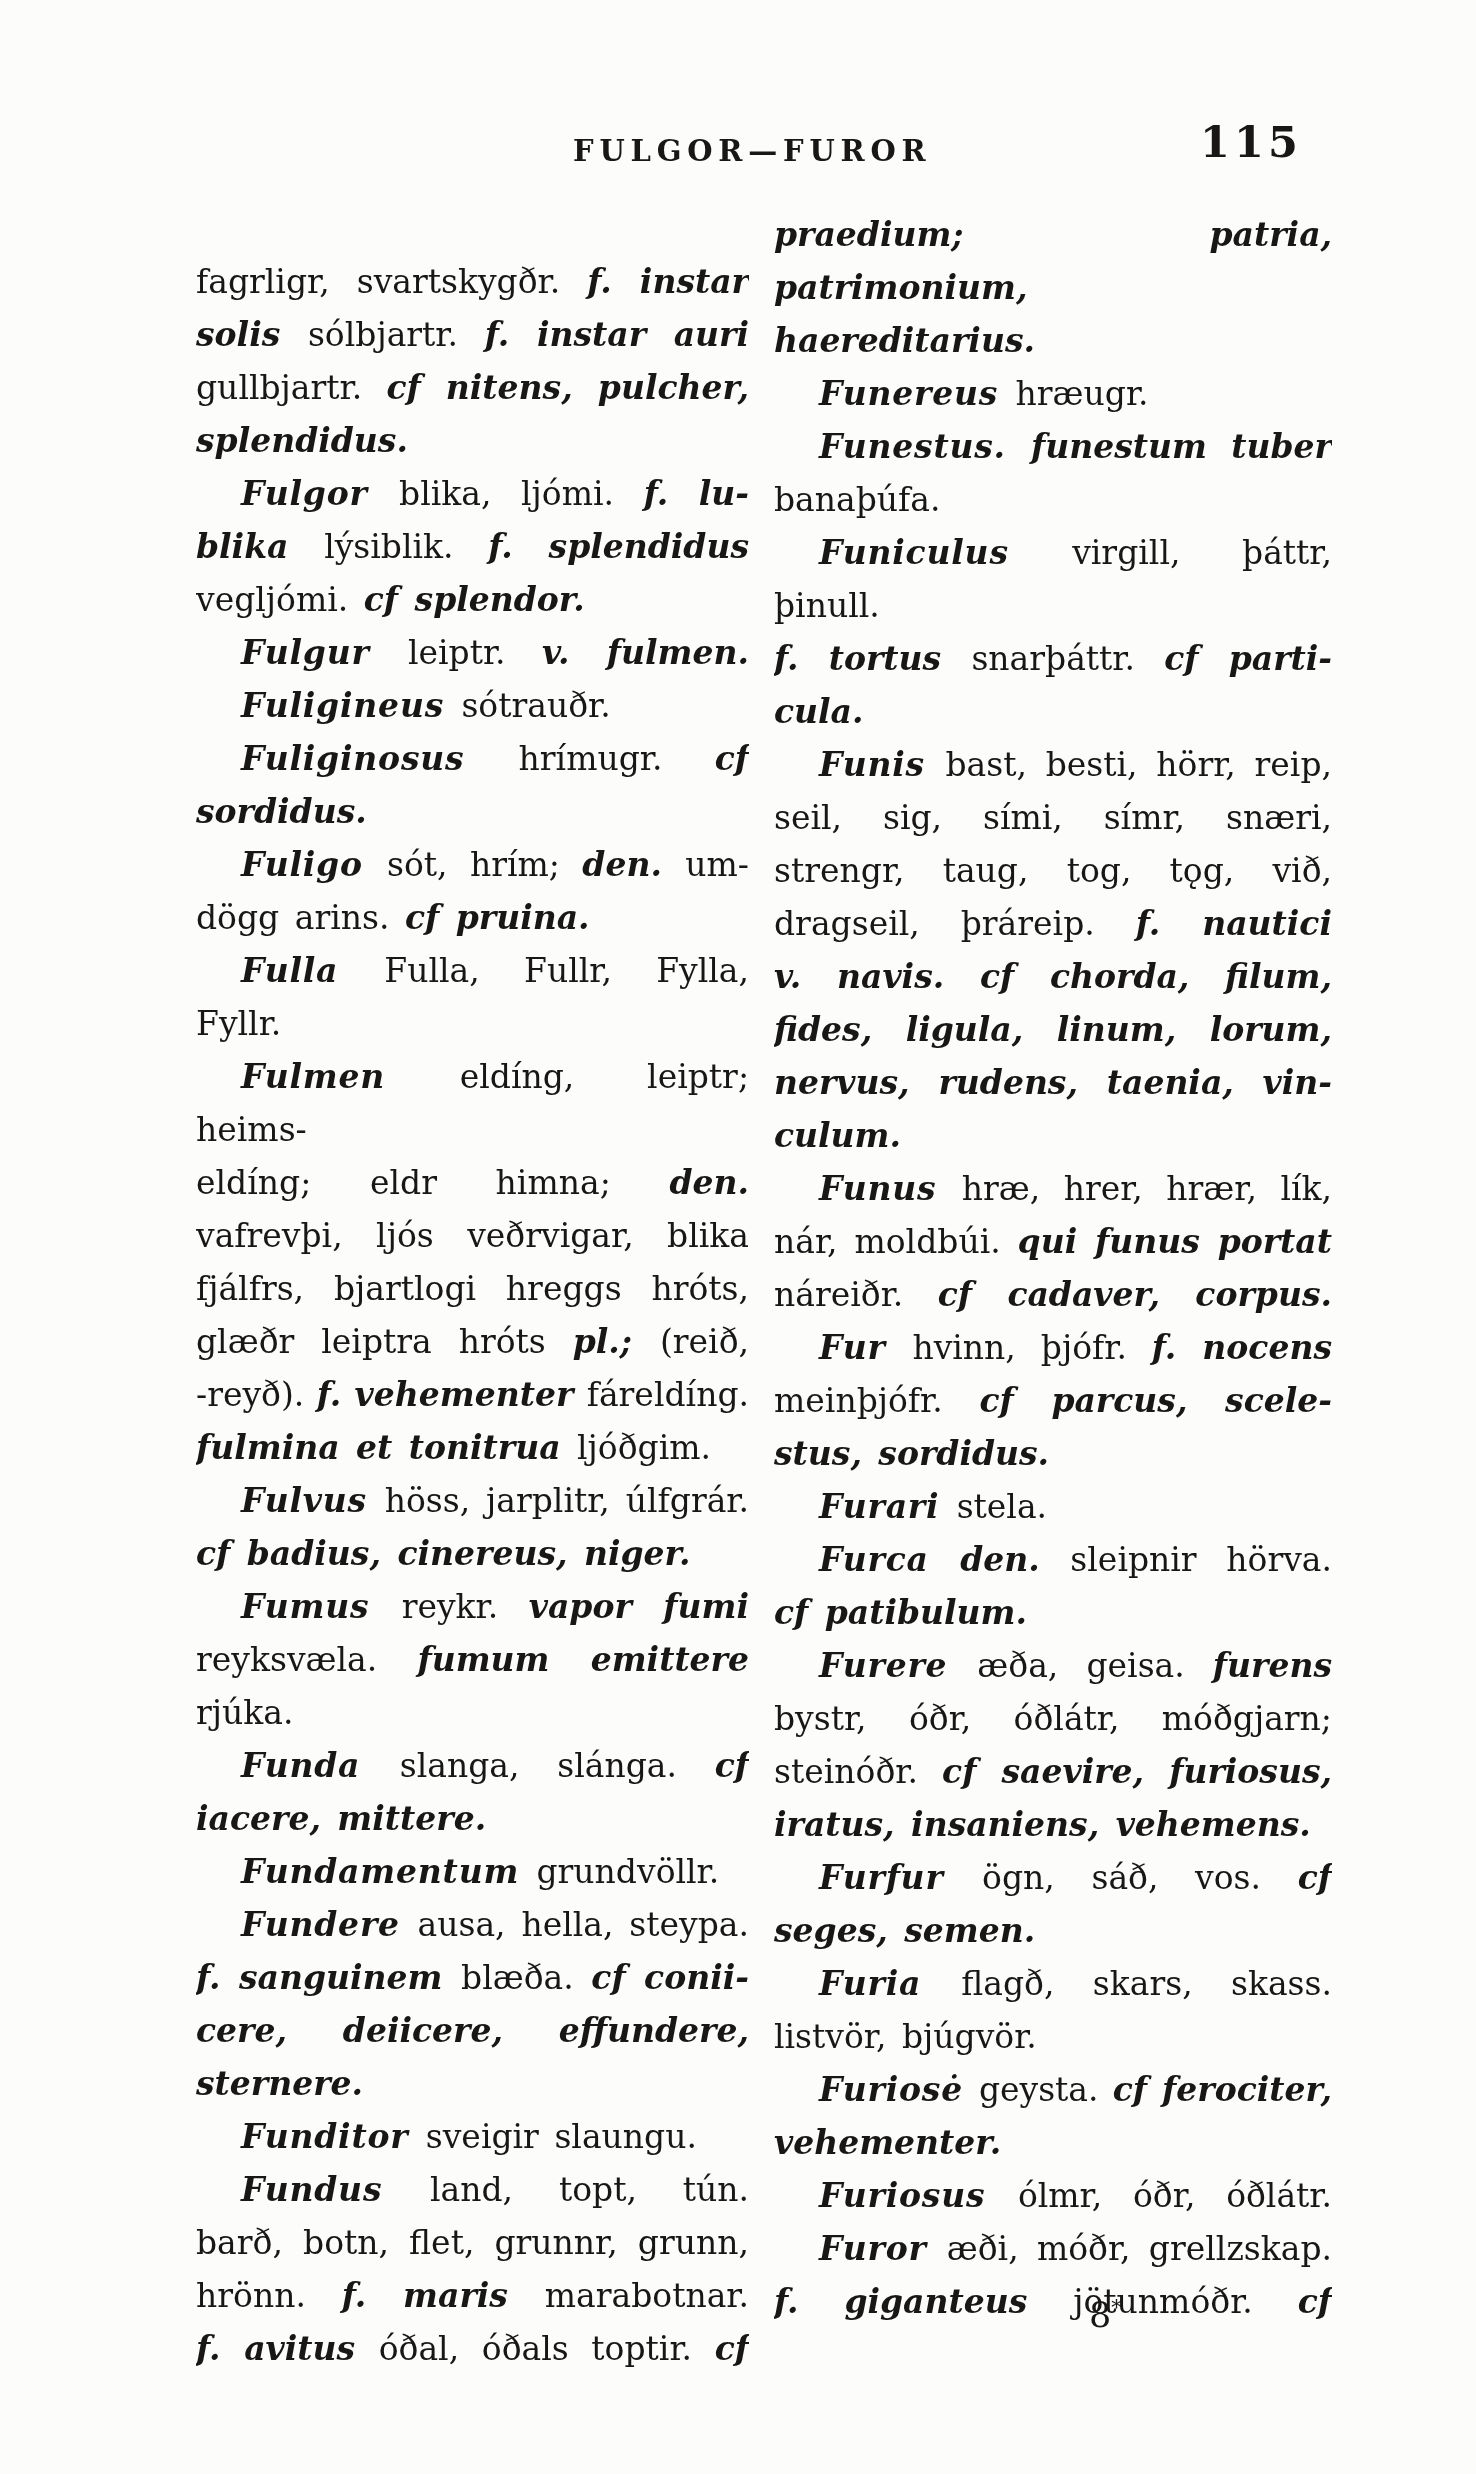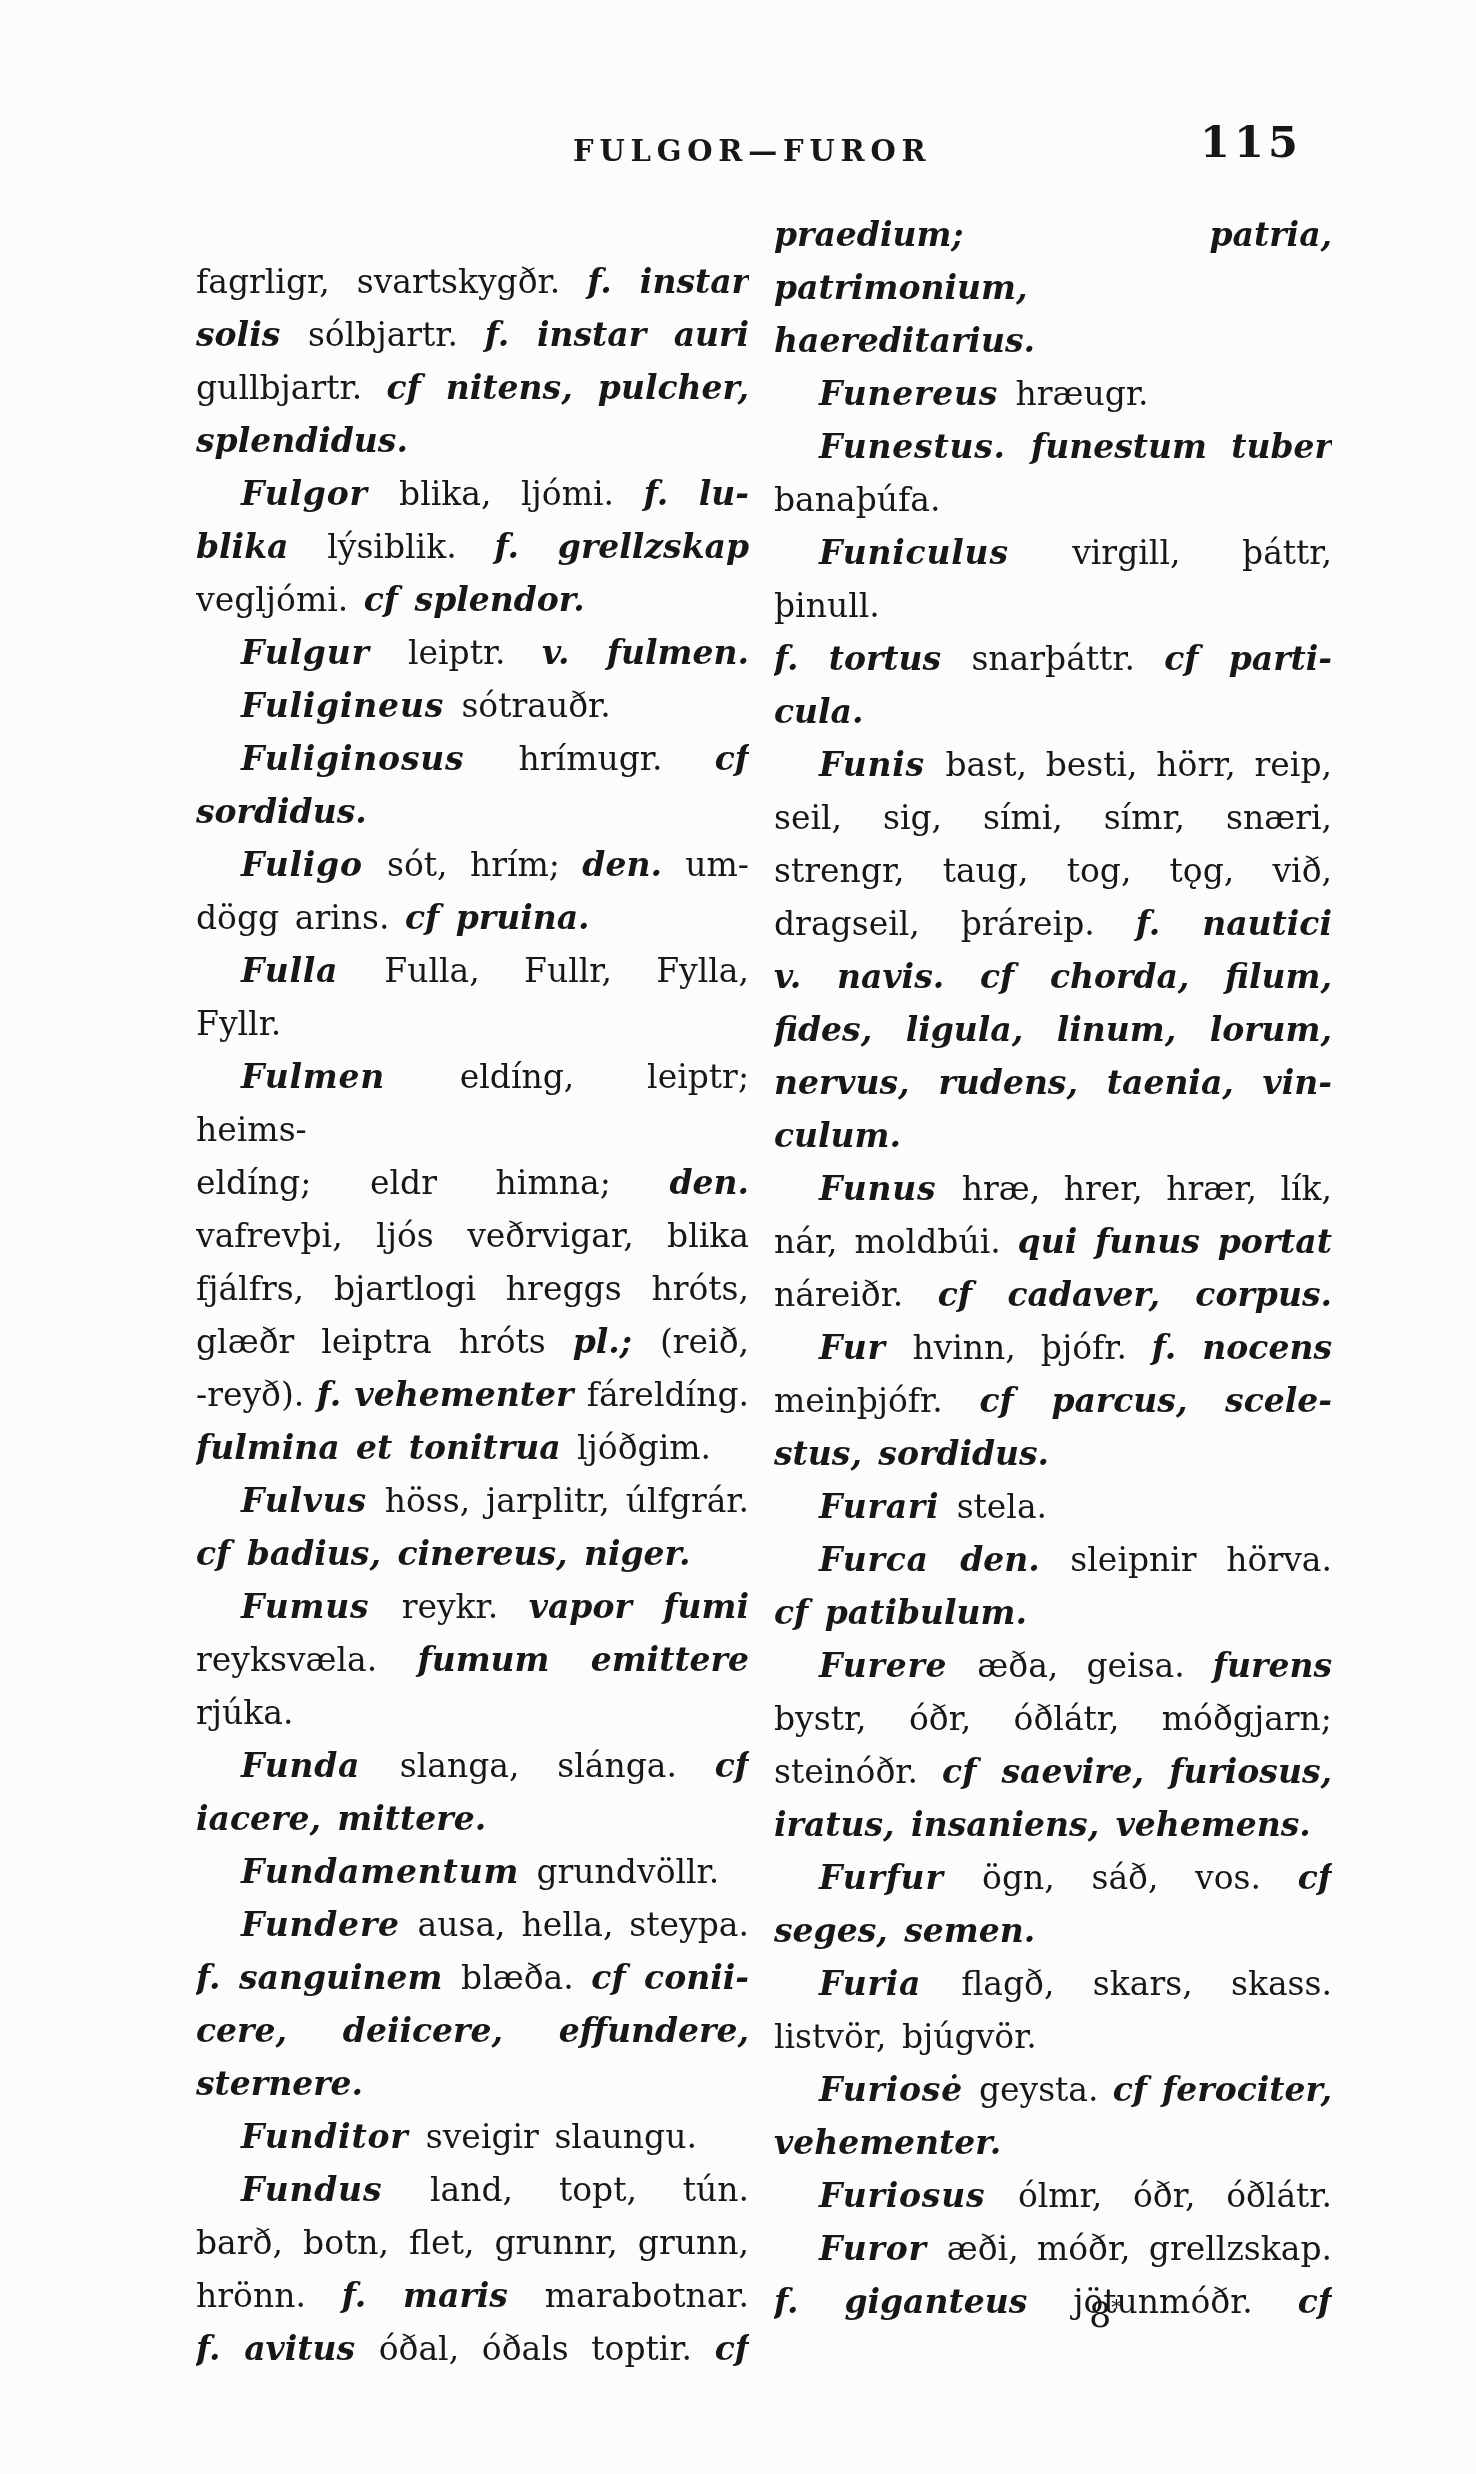--- a/index.html
+++ b/index.html
@@ -55,21 +55,21 @@
     <div class="rh-title">FULGOR—FUROR</div>
     <div class="rh-page">115</div>
   </div>
 
   <div class="col col-left" id="col-left">
       <div class="ln"><span class="rm">fagrligr, svartskygðr. </span><span class="it">f. instar</span></div>
       <div class="ln"><span class="it">solis </span><span class="rm">sólbjartr. </span><span class="it">f. instar auri</span></div>
       <div class="ln"><span class="rm">gullbjartr. </span><span class="it">cf nitens, pulcher,</span></div>
       <div class="ln end"><span class="it">splendidus.</span></div>
       <div class="ln ind"><span class="hw">Fulgor </span><span class="rm">blika, ljómi. </span><span class="it">f. lu-</span></div>
-      <div class="ln"><span class="it">blika </span><span class="rm">lýsiblik. </span><span class="it">f. grellzskap</span></div>
+      <div class="ln"><span class="it">blika </span><span class="rm">lýsiblik. </span><span class="it">f. splendidus</span></div>
       <div class="ln end"><span class="rm">vegljómi. </span><span class="it">cf splendor.</span></div>
       <div class="ln ind"><span class="hw">Fulgur </span><span class="rm">leiptr. </span><span class="it">v. fulmen.</span></div>
       <div class="ln ind end"><span class="hw">Fuligineus </span><span class="rm">sótrauðr.</span></div>
       <div class="ln ind"><span class="hw">Fuliginosus </span><span class="rm">hrímugr. </span><span class="it">cf</span></div>
       <div class="ln end"><span class="it">sordidus.</span></div>
       <div class="ln ind"><span class="hw">Fuligo </span><span class="rm">sót, hrím; </span><span class="it">den. </span><span class="rm">um-</span></div>
       <div class="ln end"><span class="rm">dögg arins. </span><span class="it">cf pruina.</span></div>
       <div class="ln ind"><span class="hw">Fulla </span><span class="rm">Fulla, Fullr, Fylla,</span></div>
       <div class="ln end"><span class="rm">Fyllr.</span></div>
       <div class="ln ind"><span class="hw">Fulmen </span><span class="rm">eldíng, leiptr; heims-</span></div>

